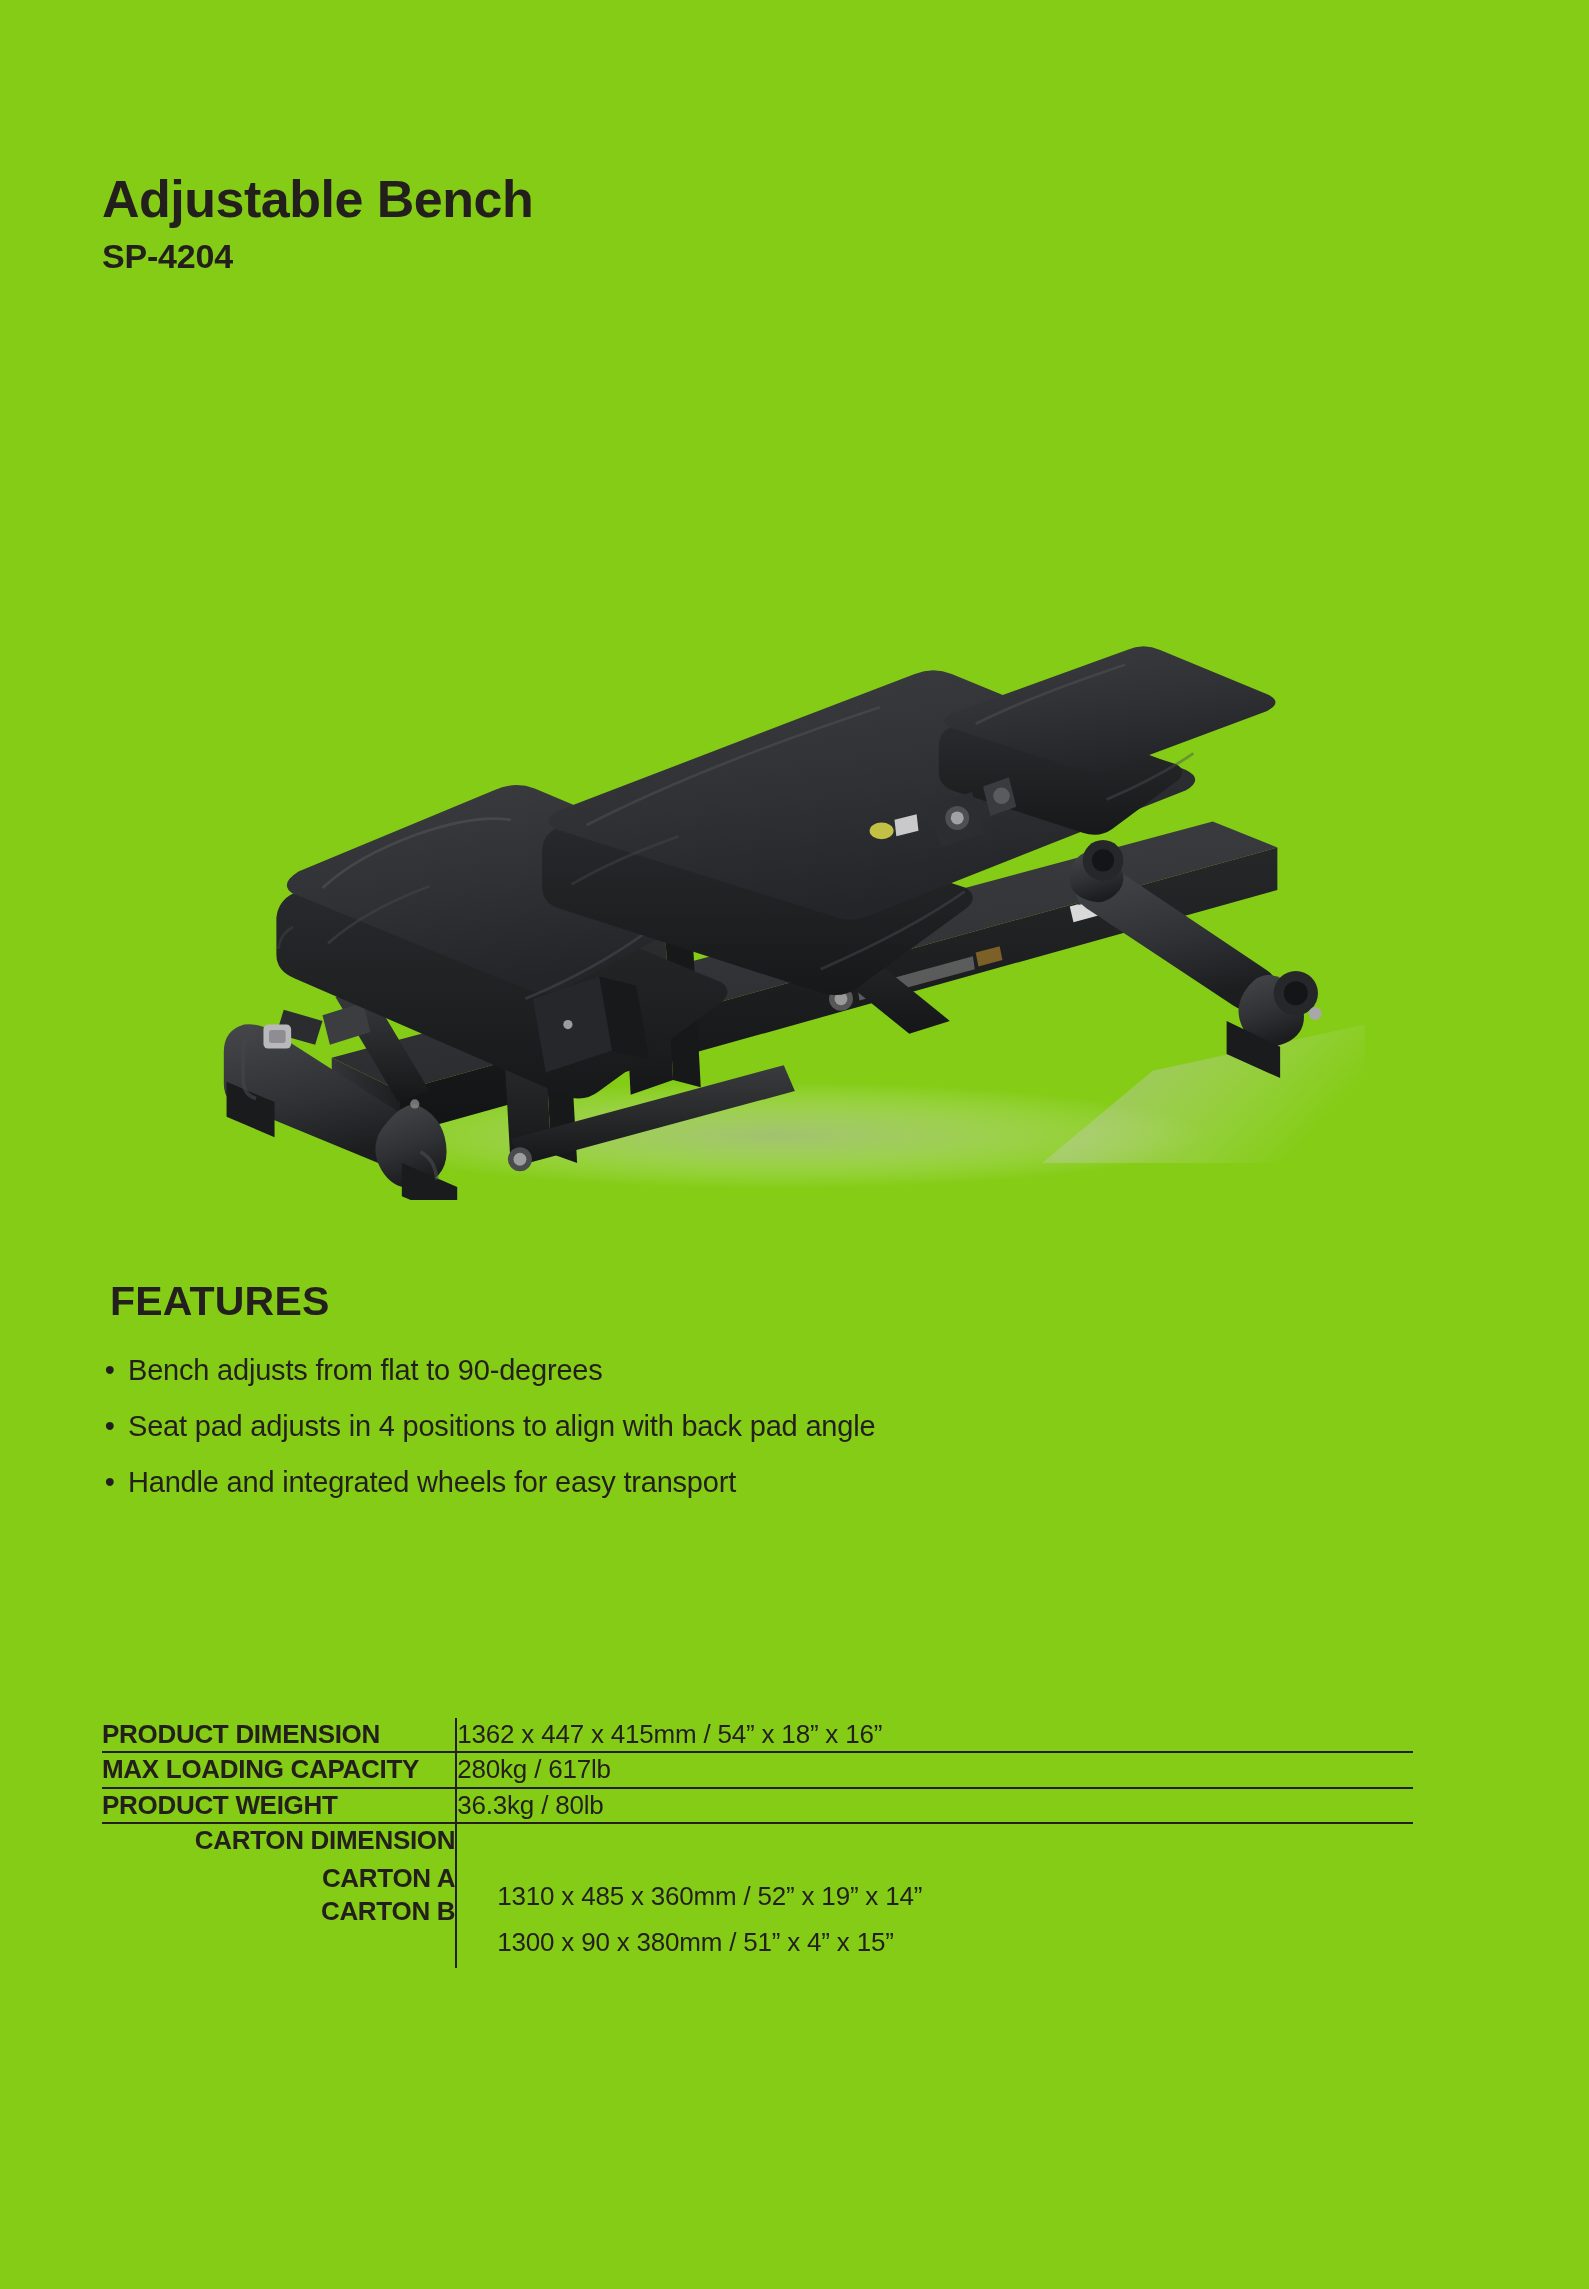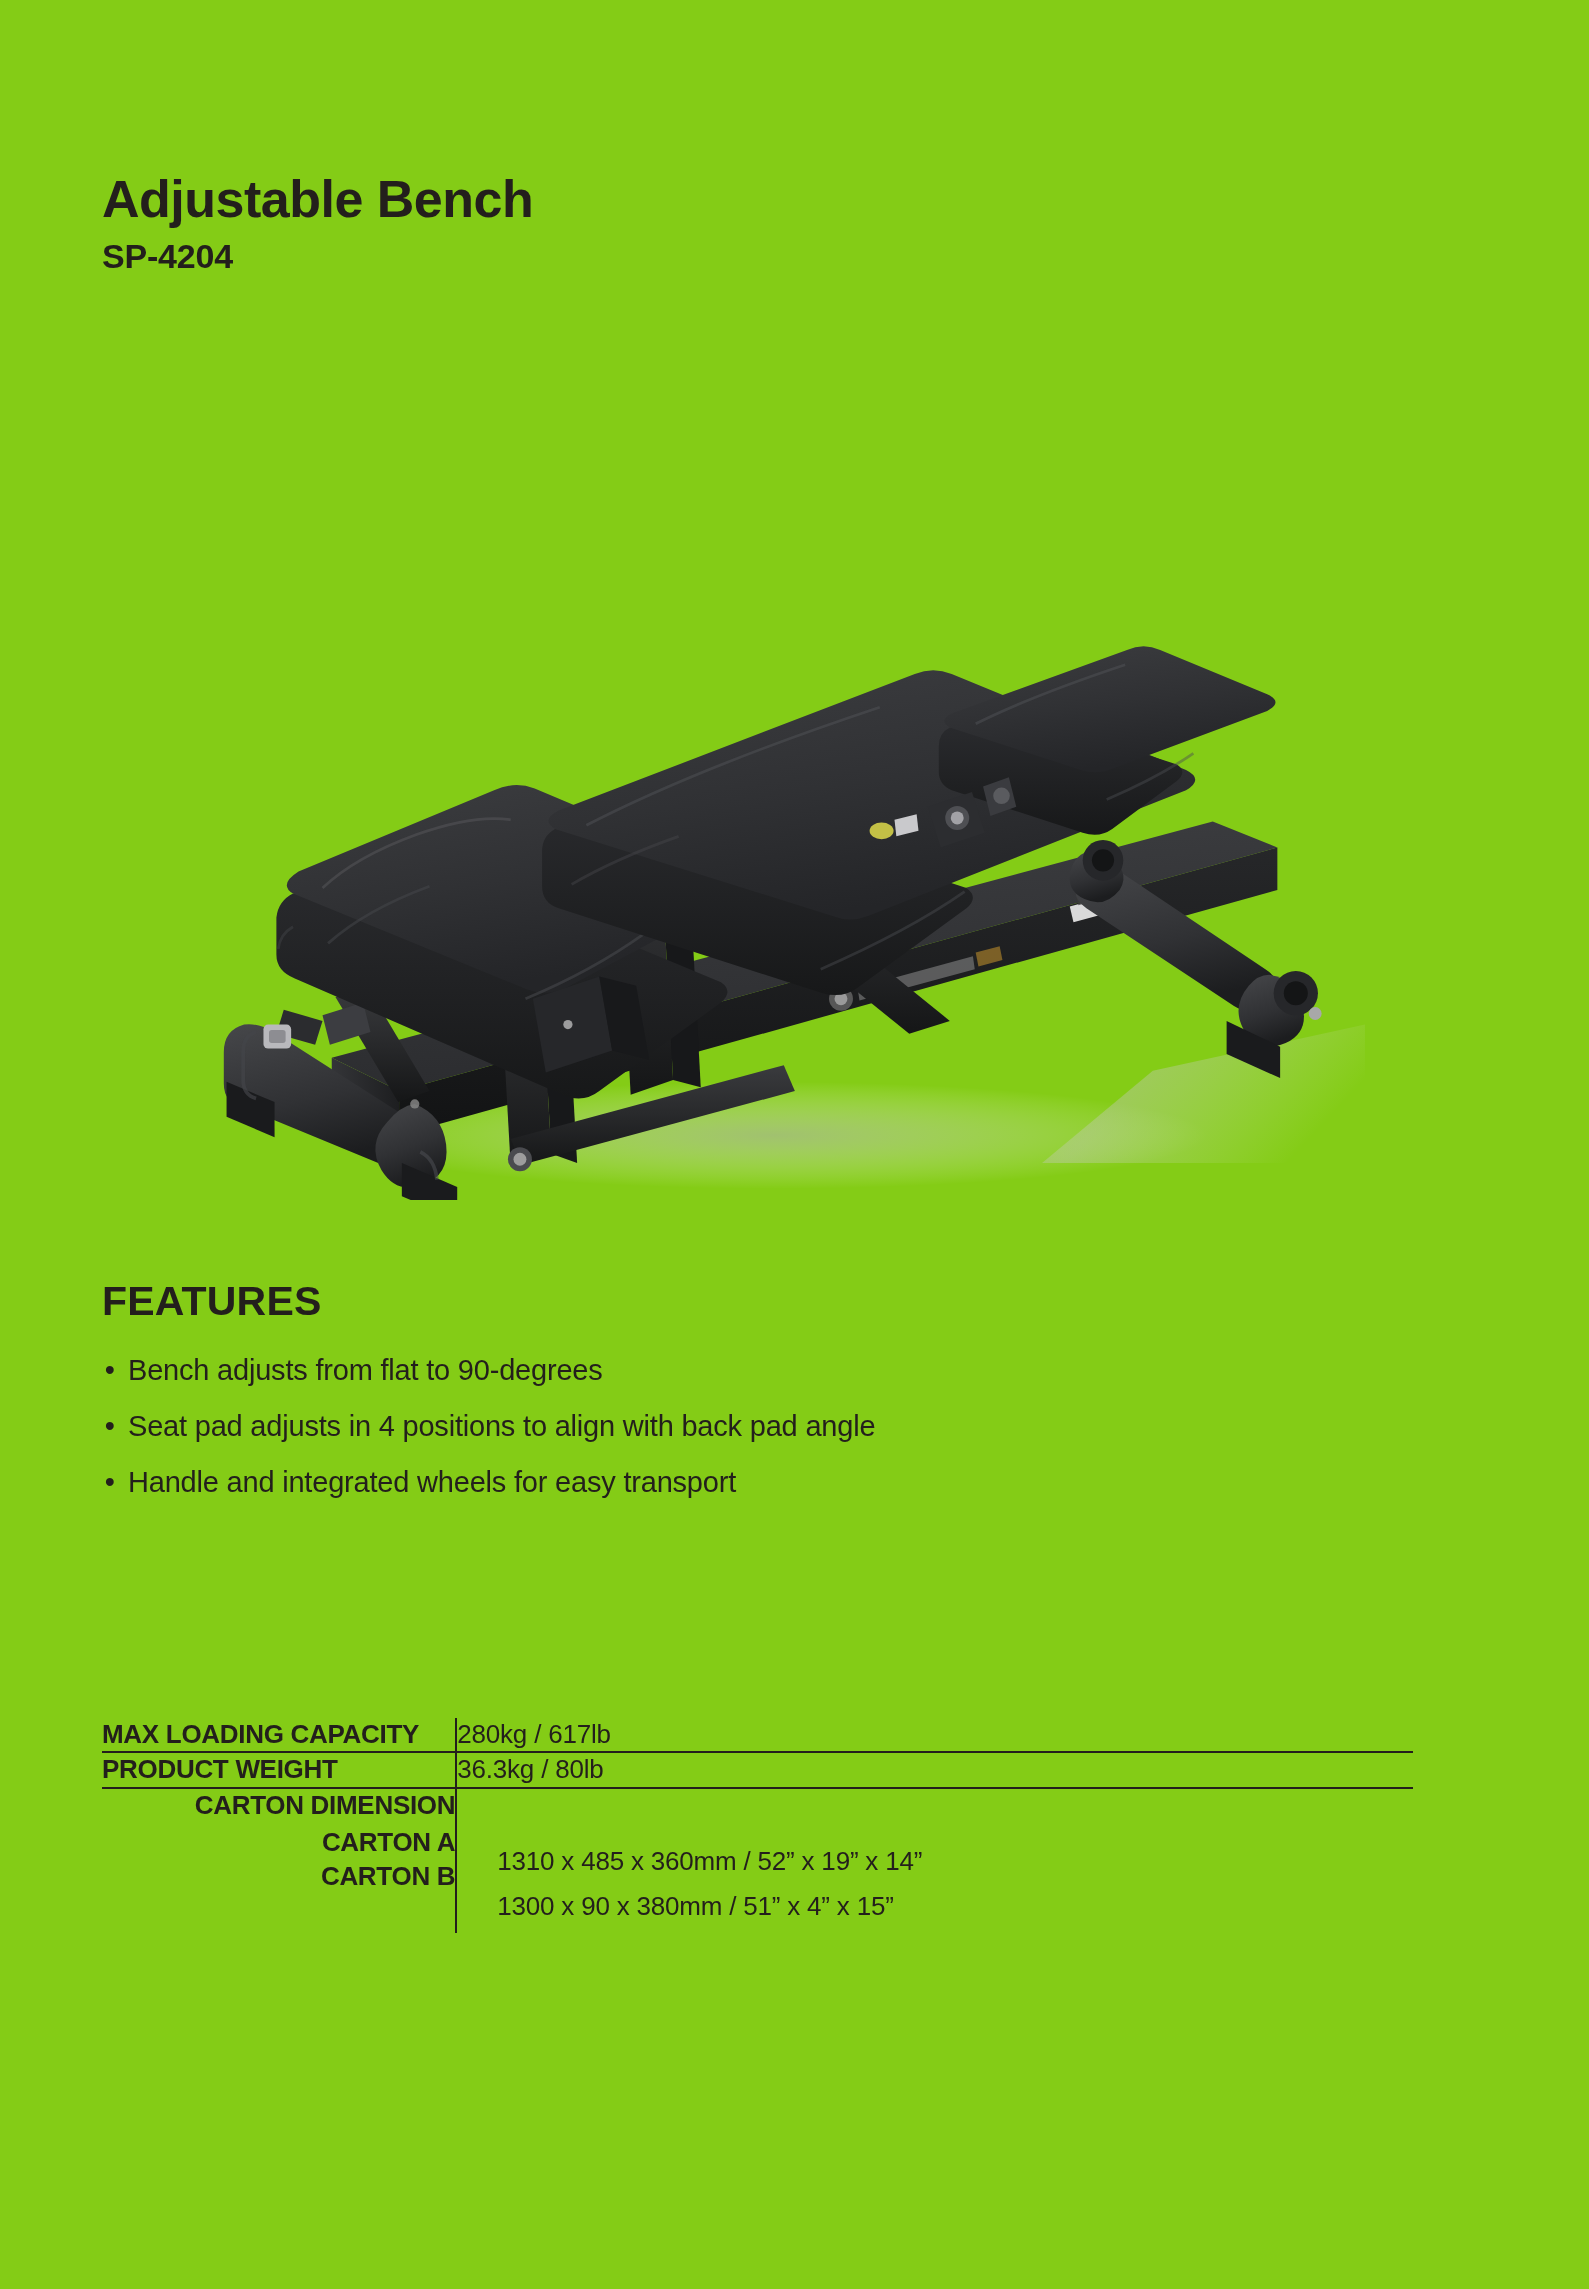--- a/index.html
+++ b/index.html
@@ -60,21 +60,21 @@
   .features {
     position: absolute;
     left: 102px;
     top: 1278px;
     width: 1311px;
   }
   .features-heading {
     font-size: 41px;
     font-weight: bold;
     letter-spacing: 0.2px;
-    margin: 0 0 31px 0;
+    margin: 0 0 31px 8px;
     color: #231f1c;
   }
   .features-list {
     list-style: none;
     margin: 0;
     padding: 0;
   }
   .features-list li {
     position: relative;
     padding-left: 26px;
@@ -344,20 +344,24 @@
     </ul>
   </div>
 
   <div class="spec-table">
     <table>
       <colgroup>
         <col class="c-label">
         <col class="c-value">
       </colgroup>
       <tbody>
+        <tr class="spec-row">
+          <td class="cell-label">PRODUCT DIMENSION</td>
+          <td class="cell-value">1362 x 447 x 415mm / 54” x 18” x 16”</td>
+        </tr>
         <tr class="spec-row">
           <td class="cell-label">MAX LOADING CAPACITY</td>
           <td class="cell-value">280kg / 617lb</td>
         </tr>
         <tr class="spec-row">
           <td class="cell-label">PRODUCT WEIGHT</td>
           <td class="cell-value">36.3kg / 80lb</td>
         </tr>
         <tr class="spec-row last">
           <td class="cell-label">

